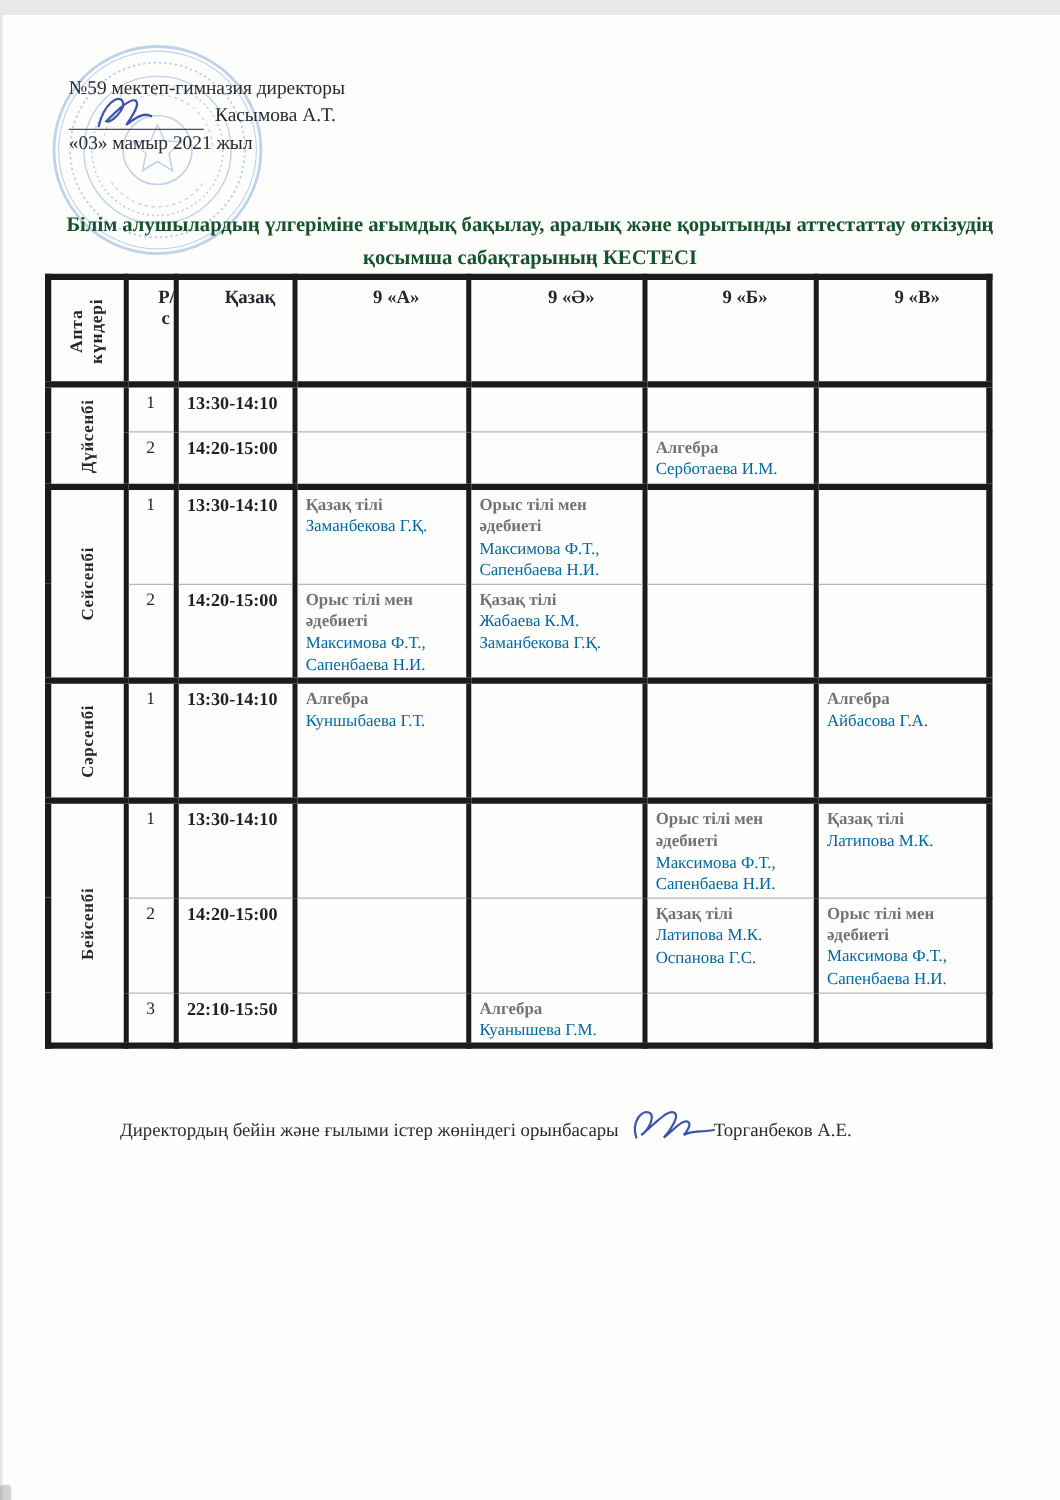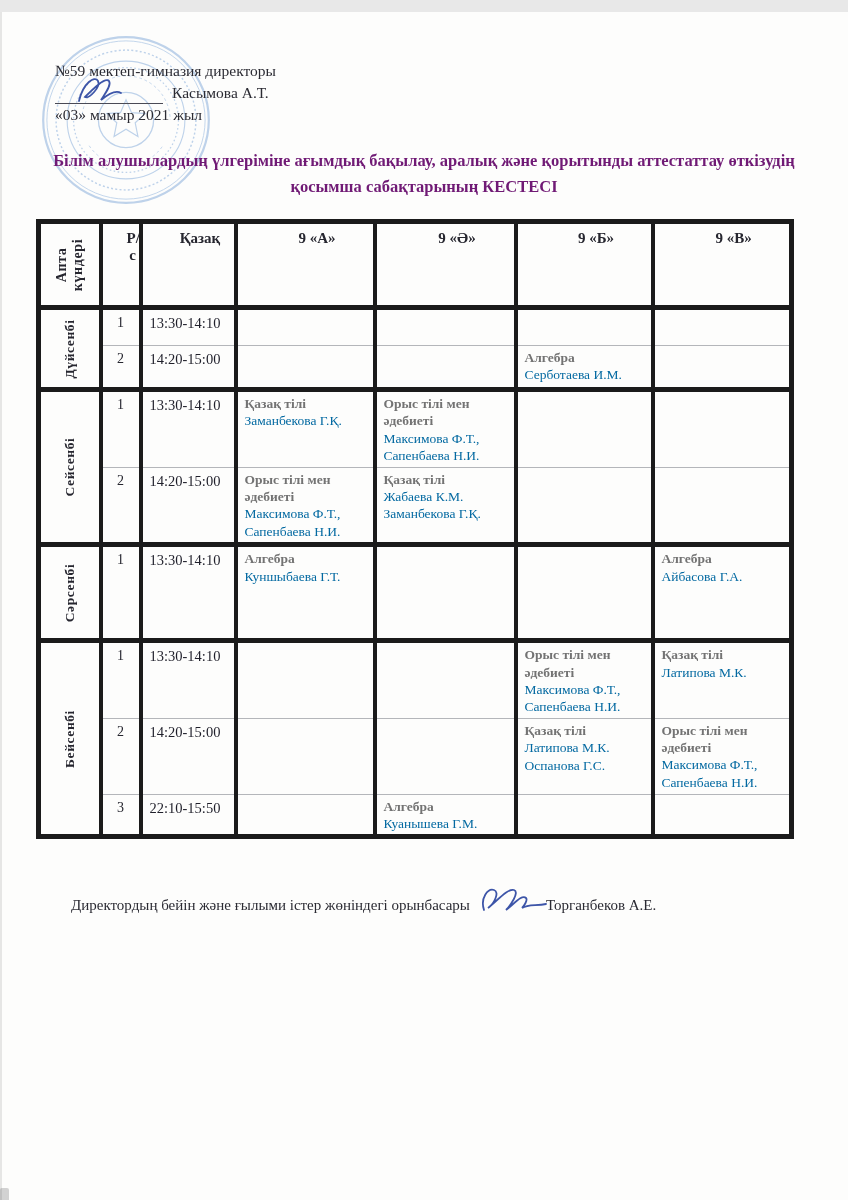--- a/index.html
+++ b/index.html
@@ -11,22 +11,22 @@
   }
   
   .stamp{position:absolute;left:34px;top:16px;width:184px;height:184px;opacity:.75;z-index:0;}
   
   .approval{position:absolute;left:55px;top:48px;width:430px;z-index:2;font-size:15.5px;line-height:1.42;}
   .approval .row{white-space:nowrap;}
   .sigline{display:inline-block;position:relative;width:108px;height:17px;border-bottom:1.4px solid #4a4a55;margin-right:9px;vertical-align:bottom;}
   .sigline svg{position:absolute;left:16px;top:-13px;}
   
   .title{
-    position:absolute;left:50px;top:136px;width:748px;z-index:2;
-    text-align:center;font-weight:bold;font-size:16.5px;line-height:1.55;color:#701a75;
+    position:absolute;left:50px;top:155px;width:748px;z-index:2;
+    text-align:center;font-weight:bold;font-size:16.5px;line-height:1.55;color:#14532d;
   }
   
   .sched{
     position:absolute;left:36px;top:207px;z-index:2;
     border-collapse:collapse;table-layout:fixed;width:753px;
     border:5px solid #1b1b1b;
   }
   .sched th,.sched td{
     border-left:4px solid #1b1b1b;border-top:0;border-right:0;border-bottom:0;
     vertical-align:top;padding:0;overflow:hidden;
@@ -34,26 +34,26 @@
   .sched tr.gstart th,.sched tr.gstart td{border-top:5px solid #1b1b1b;}
   .sched tr.ginner td{border-top:1px solid #b4b6ba;}
   .sched th{font-size:15px;font-weight:bold;text-align:center;padding-top:6px;color:#26262f;padding-left:24px;}
   td.daycell{position:relative;}
   .vert{
     position:absolute;top:50%;left:50%;transform:translate(-50%,-50%) rotate(-90deg);
     white-space:nowrap;font-weight:bold;font-size:13.5px;letter-spacing:.6px;color:#26262f;
   }
   .vert.wrap{white-space:normal;width:68px;text-align:center;line-height:1.12;font-size:14px;}
   td.num{text-align:center;font-size:14px;padding-top:5px;color:#26262f;}
-  td.time{font-weight:normal;font-size:14.5px;padding:5px 2px 0 7px;color:#1f1f2a;white-space:nowrap;}
+  td.time{font-weight:bold;font-size:14.5px;padding:5px 2px 0 7px;color:#1f1f2a;white-space:nowrap;}
   td.cell{padding:3px 5px 2px 7px;}
   .subj{font-weight:bold;font-size:13.5px;line-height:1.28;color:#737373;}
   .tchr{font-size:13.5px;line-height:1.3;color:#0369a1;white-space:pre-line;}
   
-  .footer{position:absolute;left:71px;top:872px;width:720px;z-index:2;font-size:15px;white-space:nowrap;display:flex;align-items:center;}
+  .footer{position:absolute;left:96px;top:872px;width:720px;z-index:2;font-size:15px;white-space:nowrap;display:flex;align-items:center;}
   .footer .fsig{margin:0 -4px 0 4px;flex:0 0 auto;position:relative;top:-4px;}
   
   .edge-left{position:absolute;left:0;top:0;width:2px;height:100%;background:rgba(90,90,95,.14);z-index:1;}
   .edge-bottom{
     position:absolute;left:0;bottom:3px;width:100%;height:5px;z-index:1;
     background:repeating-linear-gradient(90deg,rgba(70,70,75,.12) 0 16px,rgba(0,0,0,0) 16px 38px);
     filter:blur(.6px);
   }
   .corner-mark{position:absolute;left:0;bottom:8px;width:9px;height:16px;background:rgba(60,60,65,.22);border-radius:2px;z-index:1;filter:blur(.5px);}
 </style>

